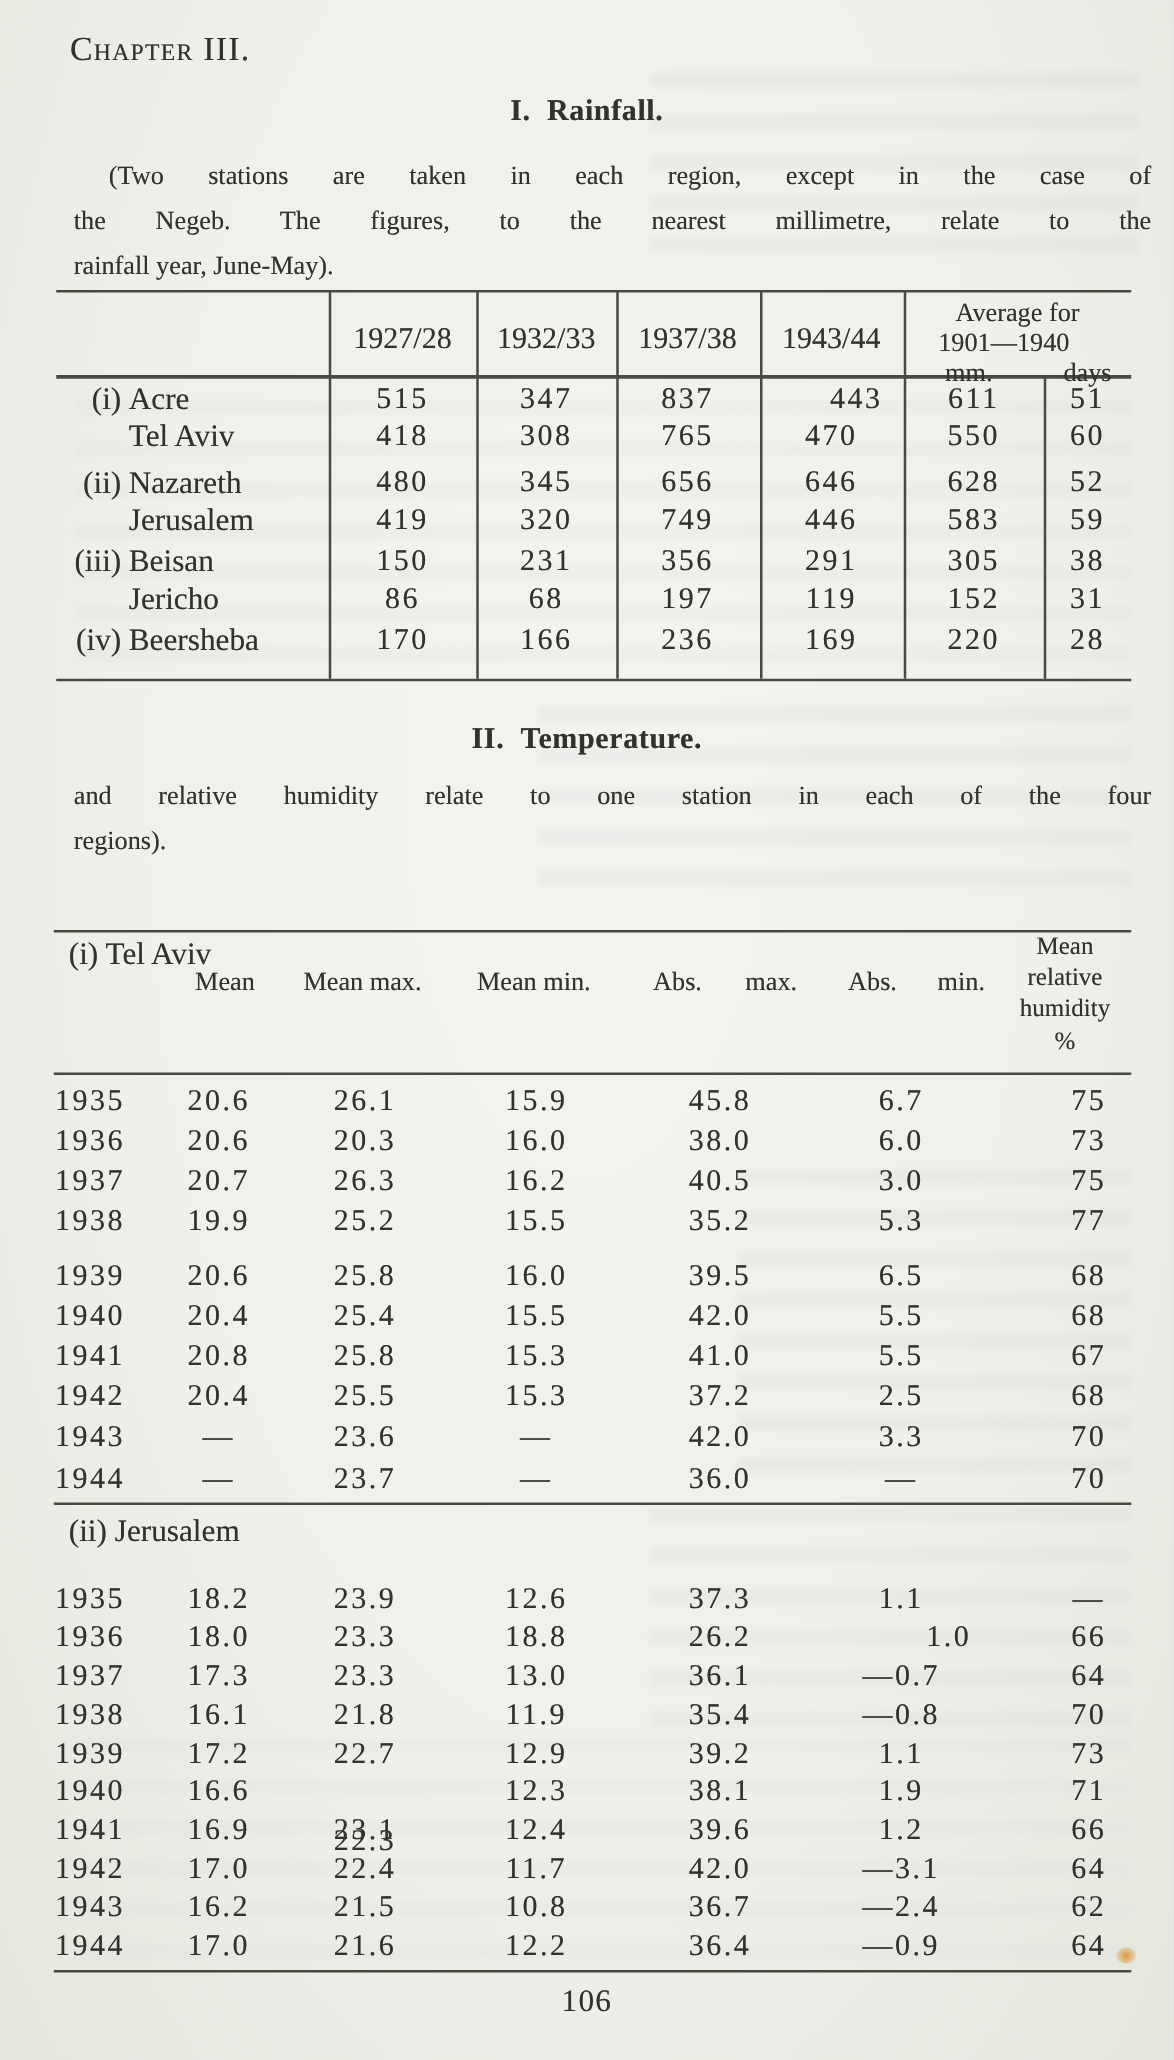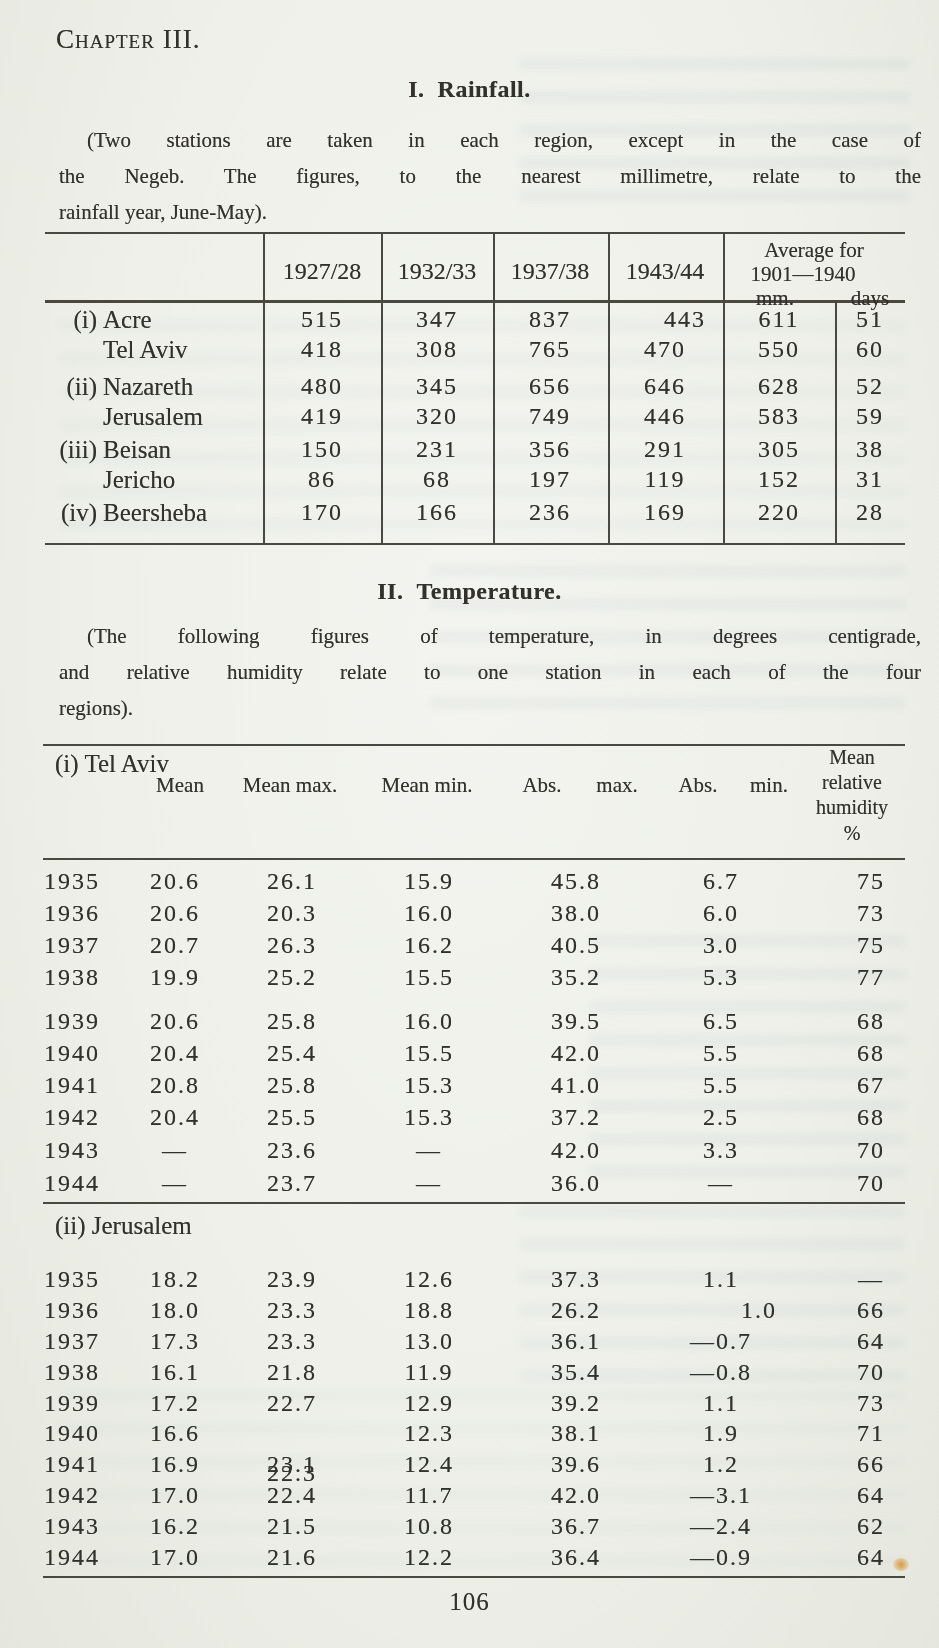--- a/index.html
+++ b/index.html
@@ -152,21 +152,20 @@
           <span class="num" style="left: 825px;">28</span>
         </div>
       </div>
   </div>
 
   <div class="sec-head" style="top:566px;margin-top:12px;">
     <span class="sec-num">II.</span><span>Temperature.</span>
   </div>
 
   <div class="para" style="top:618px;">
-    <div class="pline first">(The following figures of temperature, in degrees centigrade,</div>
     <div class="pline">and relative humidity relate to one station in each of the four</div>
     <div class="pline last">regions).</div>
   </div>
 
   <div class="rule" style="left:43px;top:744px;width:862px;"></div>
 
   <div class="station-label" style="top:750px;">(i) Tel Aviv</div>
 
   <span class="th" style="left:180px;top:773px;">Mean</span>
   <span class="th" style="left:290px;top:773px;">Mean max.</span>

